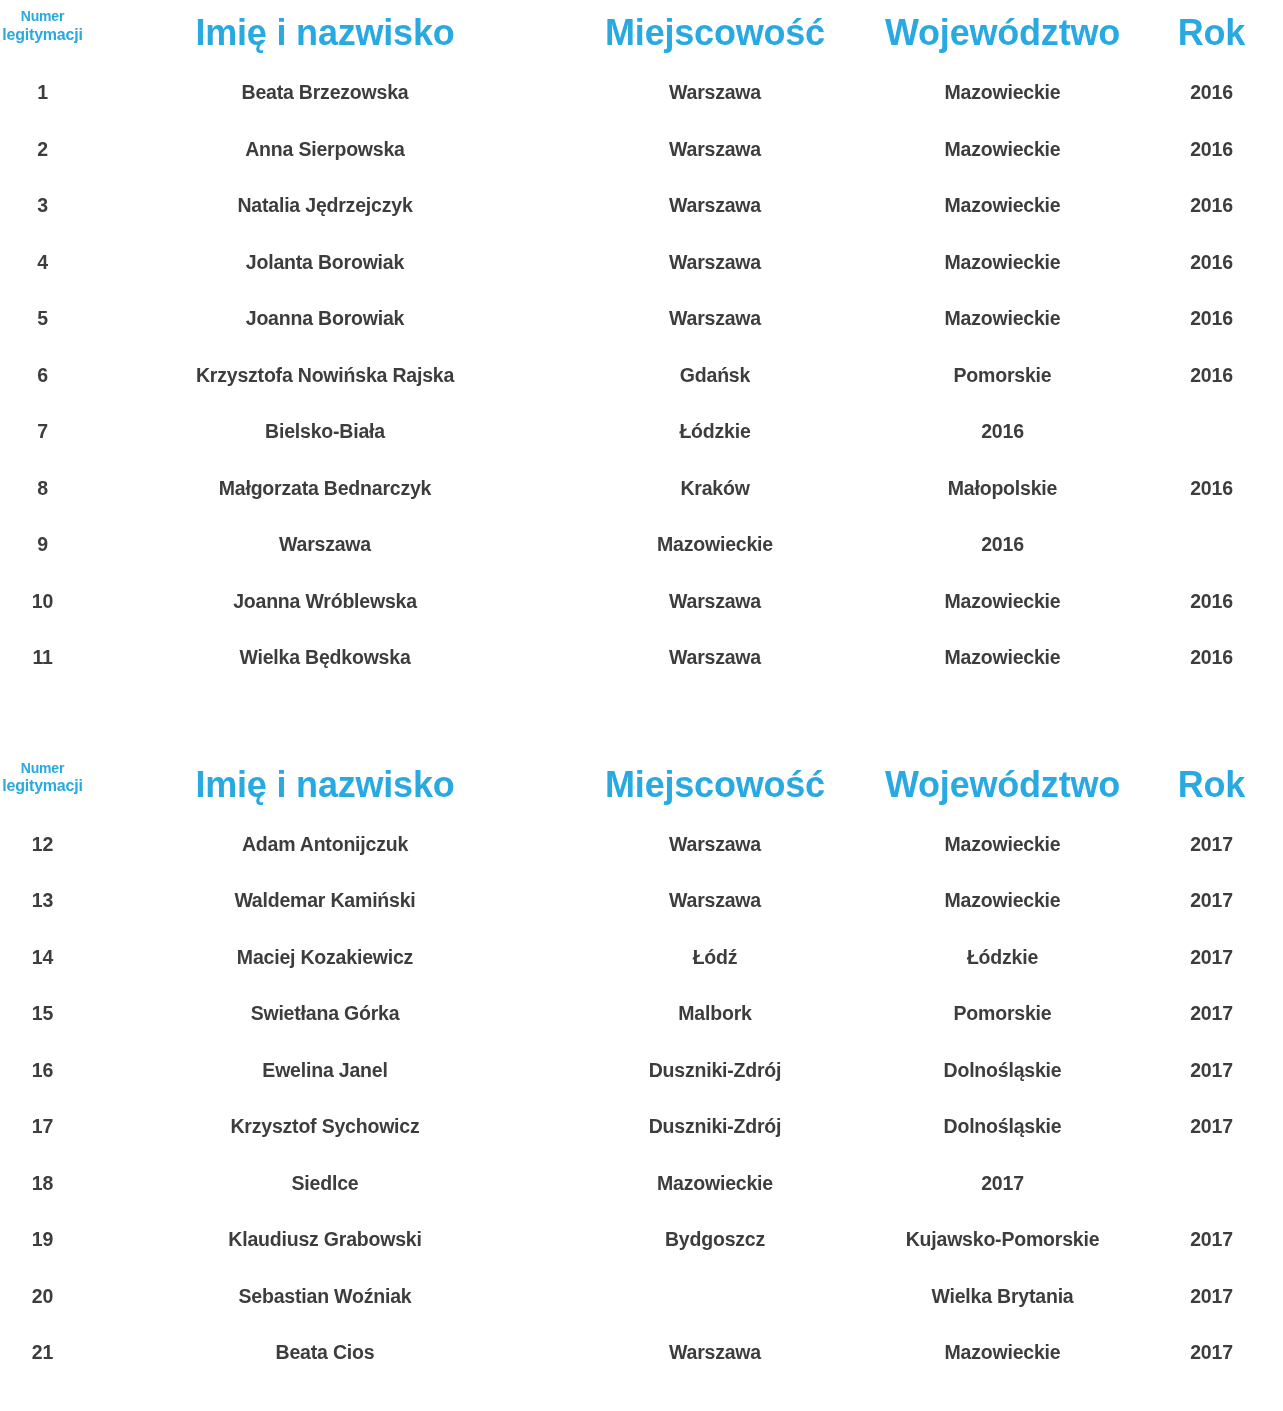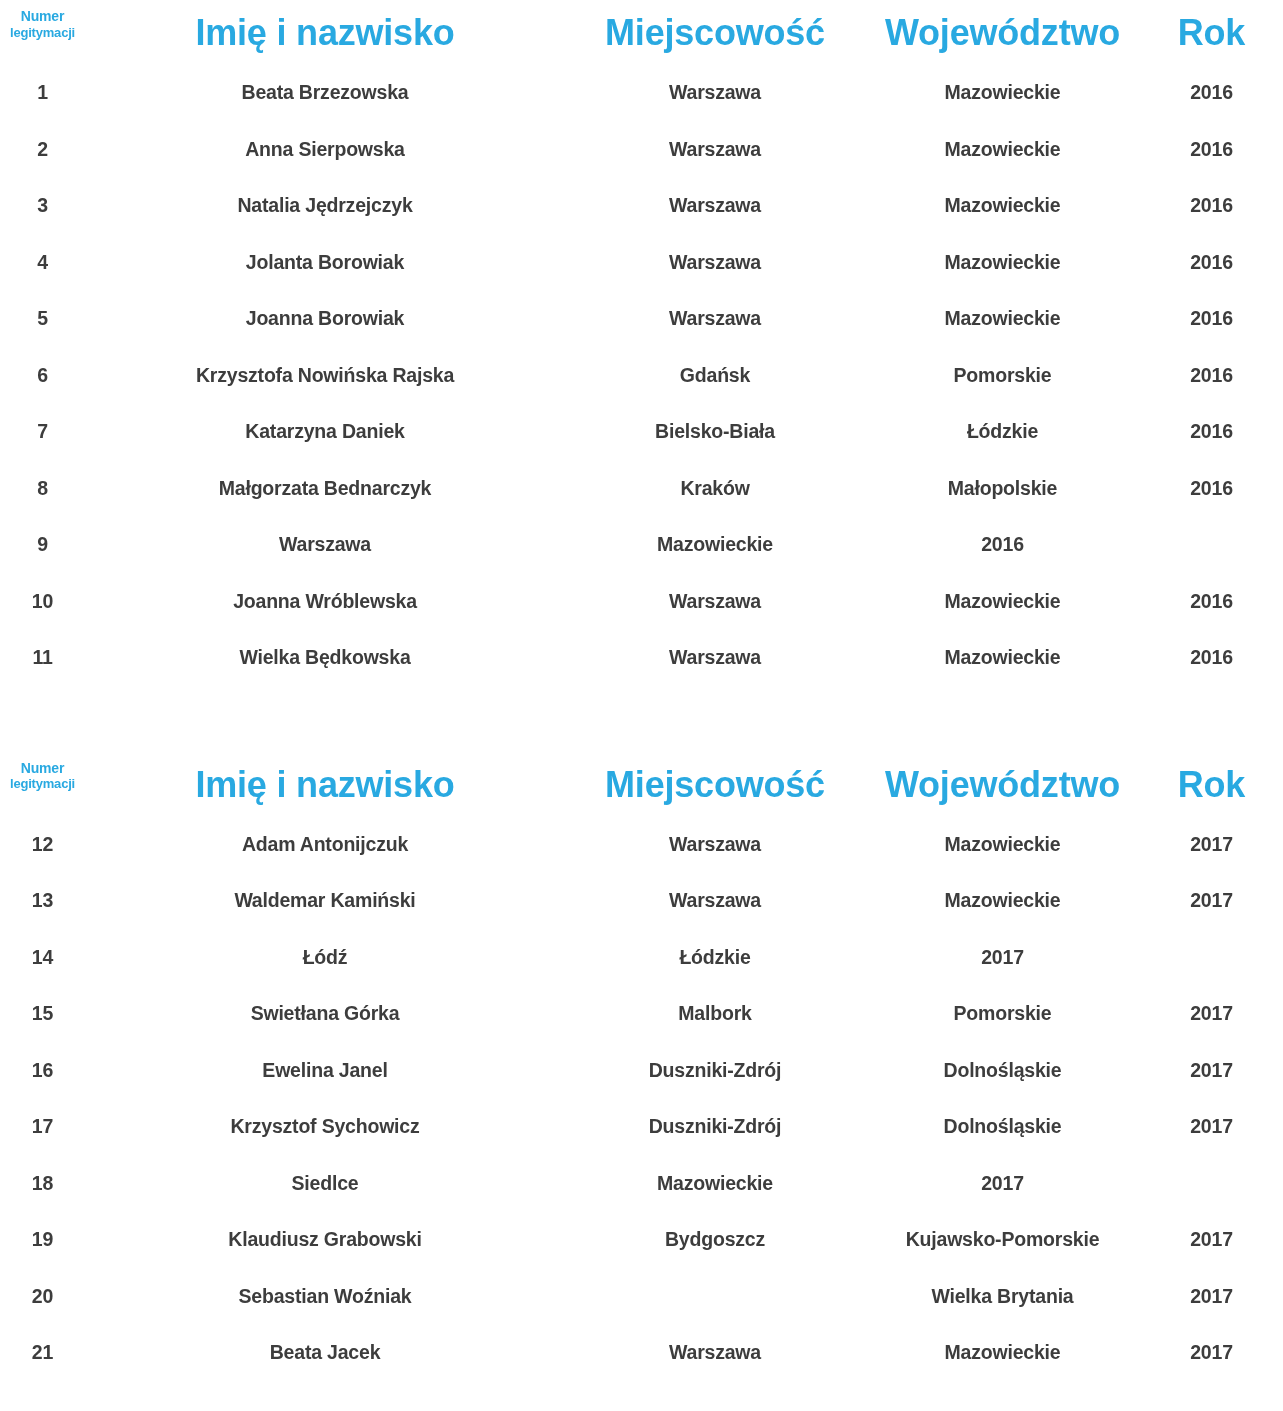--- a/index.html
+++ b/index.html
@@ -51,21 +51,21 @@
   }
   .th-small{
     color:var(--blue);
     display:flex;
     flex-direction:column;
     justify-content:center;
     align-self:start;
     padding-top:6px;
   }
   .th-small .line1{ font-size:14px; line-height:1.2; }
-  .th-small .line2{ font-size:13px; line-height:1.2; }
+  .th-small .line2{ font-size:16px; line-height:1.2; }
   .td{
     font-size:19.5px;
     color:var(--dark);
   }
 </style>
 </head>
 <body>
 
 <div class="page">
 
@@ -125,21 +125,20 @@
         <div class="trow">
           <div class="cell td">6</div>
           <div class="cell td">Krzysztofa Nowińska Rajska</div>
           <div class="cell td">Gdańsk</div>
           <div class="cell td">Pomorskie</div>
           <div class="cell td">2016</div>
         </div>
 
         <div class="trow">
           <div class="cell td">7</div>
-          <div class="cell td">Katarzyna Daniek</div>
           <div class="cell td">Bielsko-Biała</div>
           <div class="cell td">Łódzkie</div>
           <div class="cell td">2016</div>
         </div>
 
         <div class="trow">
           <div class="cell td">8</div>
           <div class="cell td">Małgorzata Bednarczyk</div>
           <div class="cell td">Kraków</div>
           <div class="cell td">Małopolskie</div>
@@ -195,20 +194,21 @@
         <div class="trow">
           <div class="cell td">13</div>
           <div class="cell td">Waldemar Kamiński</div>
           <div class="cell td">Warszawa</div>
           <div class="cell td">Mazowieckie</div>
           <div class="cell td">2017</div>
         </div>
 
         <div class="trow">
           <div class="cell td">14</div>
+          <div class="cell td">Maciej Kozakiewicz</div>
           <div class="cell td">Łódź</div>
           <div class="cell td">Łódzkie</div>
           <div class="cell td">2017</div>
         </div>
 
         <div class="trow">
           <div class="cell td">15</div>
           <div class="cell td">Swietłana Górka</div>
           <div class="cell td">Malbork</div>
           <div class="cell td">Pomorskie</div>
@@ -249,21 +249,21 @@
         <div class="trow">
           <div class="cell td">20</div>
           <div class="cell td">Sebastian Woźniak</div>
           <div class="cell td"></div>
           <div class="cell td">Wielka Brytania</div>
           <div class="cell td">2017</div>
         </div>
 
         <div class="trow">
           <div class="cell td">21</div>
-          <div class="cell td">Beata Jacek</div>
+          <div class="cell td">Beata Cios</div>
           <div class="cell td">Warszawa</div>
           <div class="cell td">Mazowieckie</div>
           <div class="cell td">2017</div>
         </div>
       </div>
   </section>
 
 </div>
 
 </body></html>

